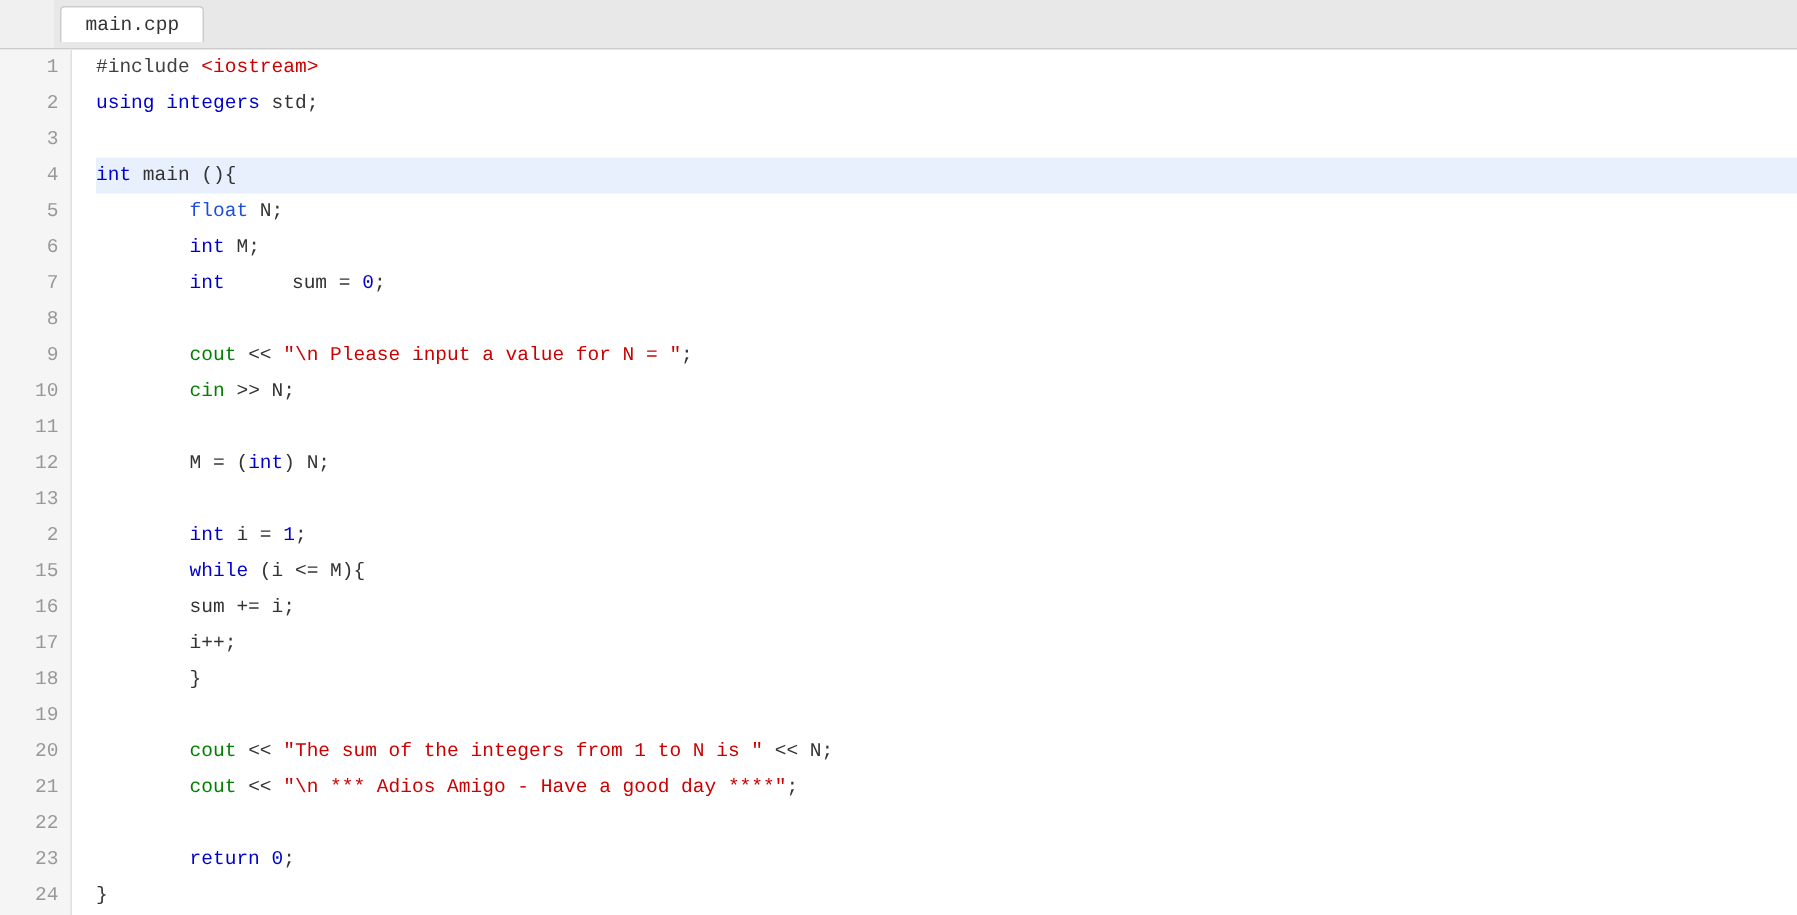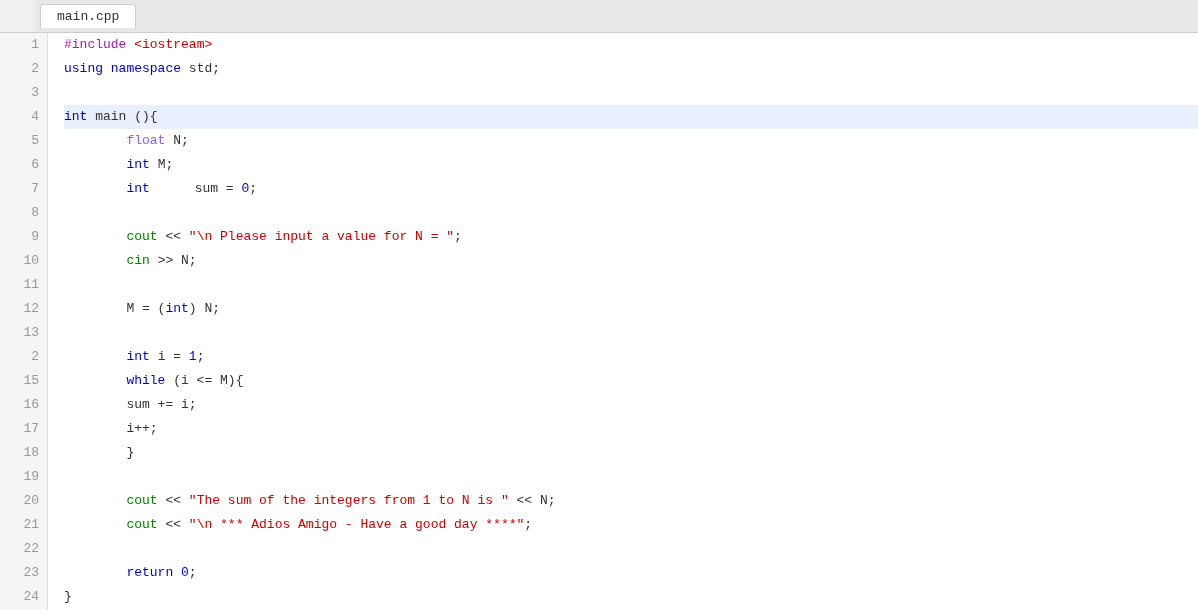--- a/index.html
+++ b/index.html
@@ -124,25 +124,25 @@
         <div class="line-number">17</div>
         <div class="line-number">18</div>
         <div class="line-number">19</div>
         <div class="line-number">20</div>
         <div class="line-number">21</div>
         <div class="line-number">22</div>
         <div class="line-number">23</div>
         <div class="line-number">24</div>
       </div>
     <div class="code-lines" id="code-lines">
-        <div class="code-line"><span style="color: #a21caf;">#include </span><span style="color: rgb(204, 0, 0);">&lt;iostream&gt;</span></div>
-        <div class="code-line"><span style="color: rgb(0, 0, 204);">using </span><span style="color: rgb(0, 0, 204);">namespace </span><span style="color: rgb(51, 51, 51);">std;</span></div>
+        <div class="code-line"><span style="color: #404040;">#include </span><span style="color: rgb(204, 0, 0);">&lt;iostream&gt;</span></div>
+        <div class="code-line"><span style="color: rgb(0, 0, 204);">using </span><span style="color: rgb(0, 0, 204);">integers </span><span style="color: rgb(51, 51, 51);">std;</span></div>
         <div class="code-line">&nbsp;</div>
         <div class="code-line active-line"><span style="color: rgb(0, 0, 204);">int </span><span style="color: rgb(51, 51, 51);">main (){</span></div>
-        <div class="code-line"><span style="color: #8b5cf6; text-align: center;">        float </span><span style="color: rgb(51, 51, 51);">N;</span></div>
+        <div class="code-line"><span style="color: #1d4ed8; text-align: center;">        float </span><span style="color: rgb(51, 51, 51);">N;</span></div>
         <div class="code-line"><span style="color: rgb(0, 0, 204);">        int </span><span style="color: rgb(51, 51, 51);">M;</span></div>
         <div class="code-line"><span style="color: rgb(0, 0, 204);">        int </span><span style="color: rgb(51, 51, 51); margin-left: 37px;">sum = </span><span style="color: rgb(0, 0, 204);">0</span><span style="color: rgb(51, 51, 51);">;</span></div>
         <div class="code-line">&nbsp;</div>
         <div class="code-line"><span style="color: rgb(0, 128, 0);">        cout </span><span style="color: rgb(51, 51, 51);">&lt;&lt; </span><span style="color: rgb(204, 0, 0);">"\n Please input a value for N = "</span><span style="color: rgb(51, 51, 51);">;</span></div>
         <div class="code-line"><span style="color: rgb(0, 128, 0);">        cin </span><span style="color: rgb(51, 51, 51);">&gt;&gt; N;</span></div>
         <div class="code-line">&nbsp;</div>
         <div class="code-line"><span style="color: rgb(51, 51, 51);">        M = (</span><span style="color: rgb(0, 0, 204);">int</span><span style="color: rgb(51, 51, 51);">) N;</span></div>
         <div class="code-line">&nbsp;</div>
         <div class="code-line"><span style="color: rgb(0, 0, 204);">        int </span><span style="color: rgb(51, 51, 51);">i = </span><span style="color: rgb(0, 0, 204);">1</span><span style="color: rgb(51, 51, 51);">;</span></div>
         <div class="code-line"><span style="color: rgb(0, 0, 204); text-align: right;">        while </span><span style="color: rgb(51, 51, 51);">(i &lt;= M){</span></div>

